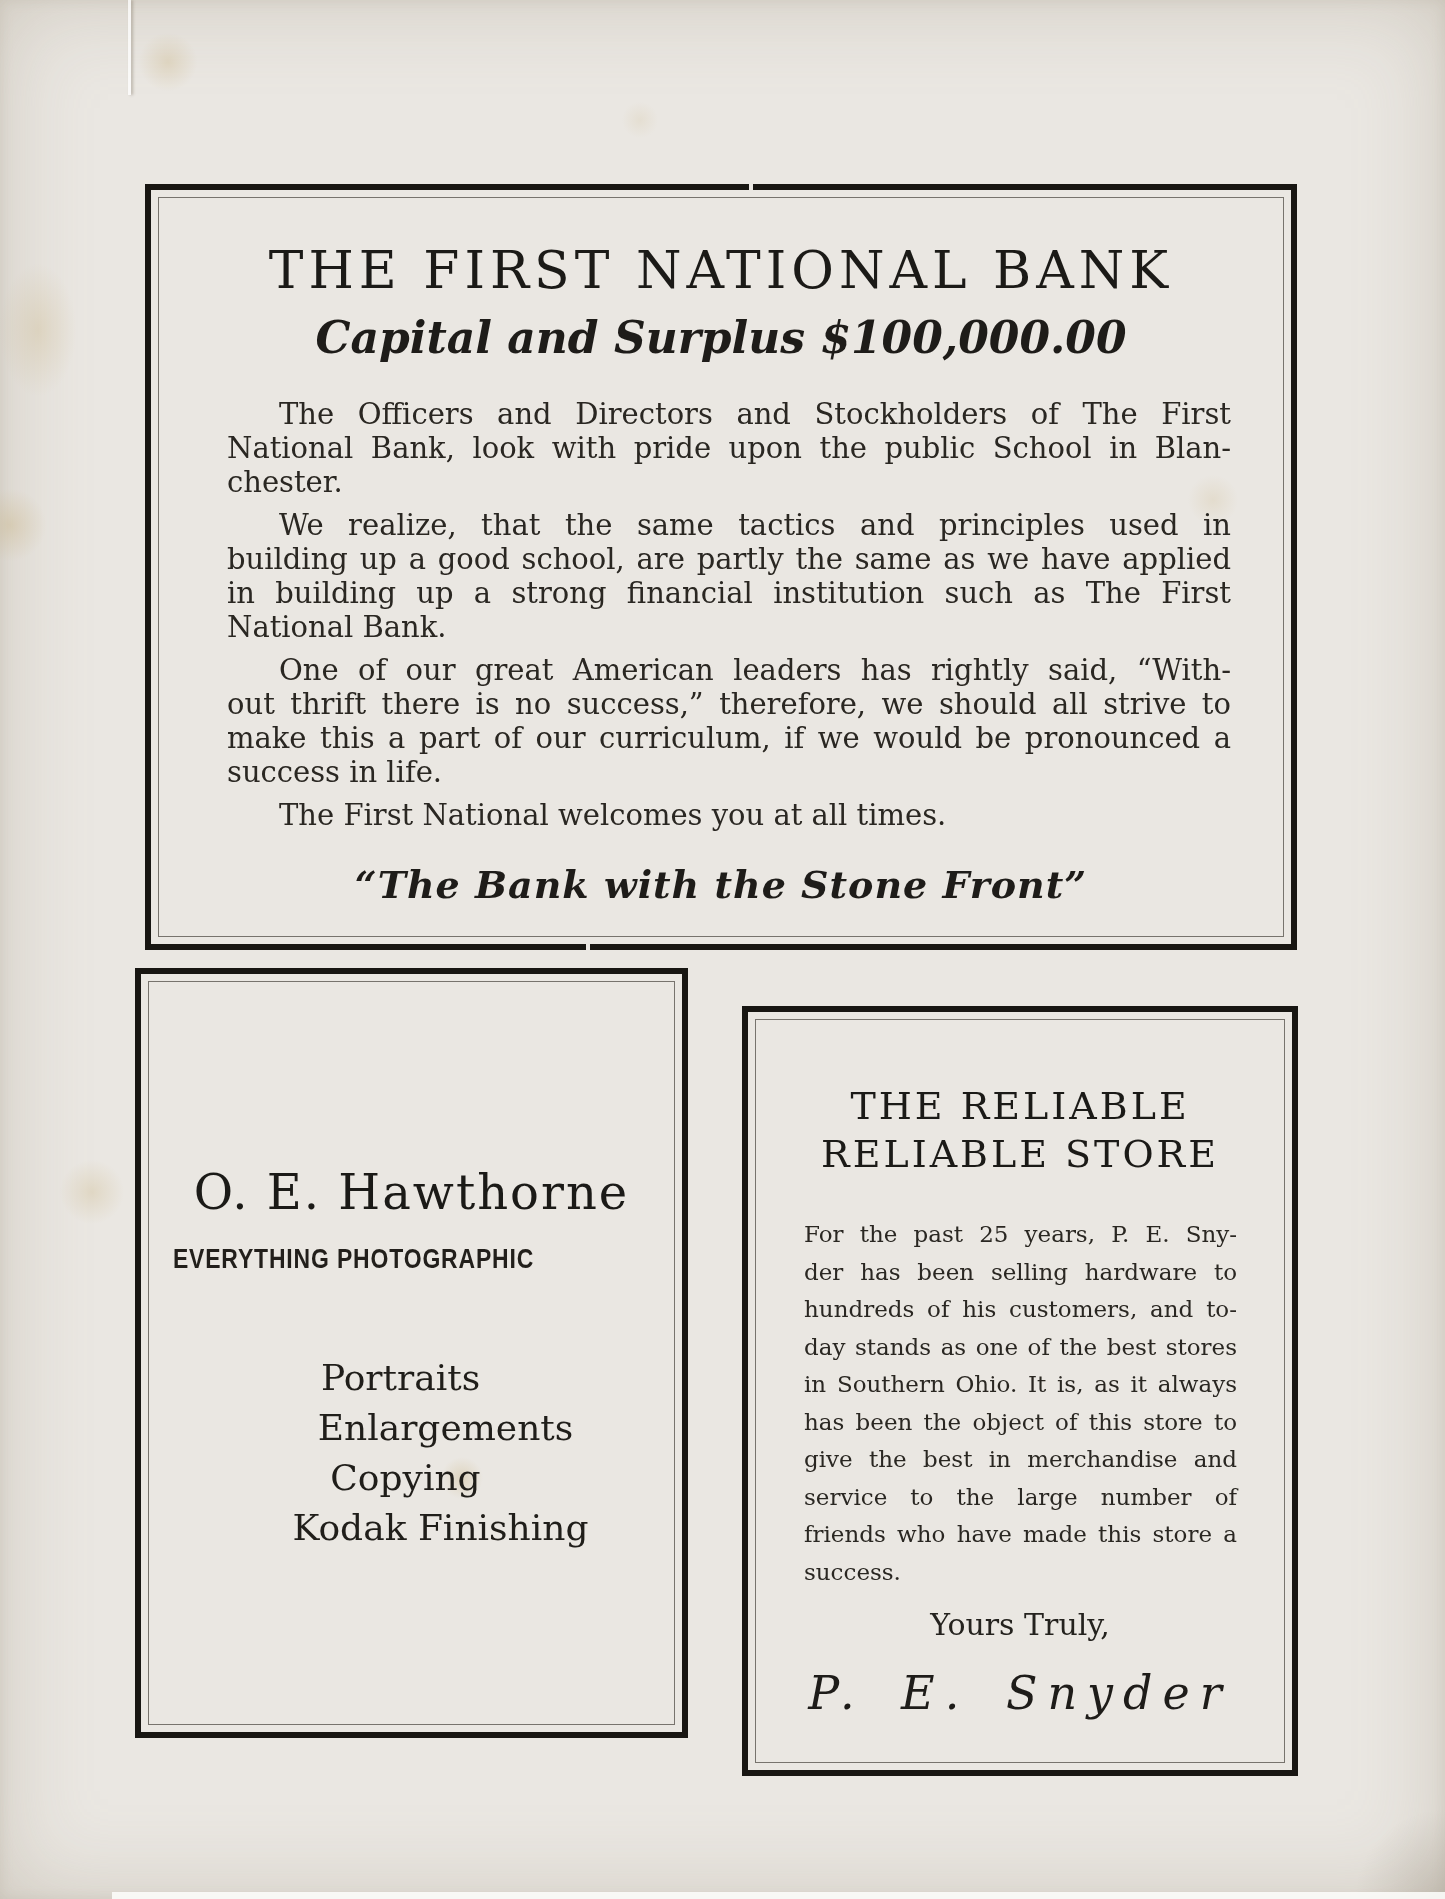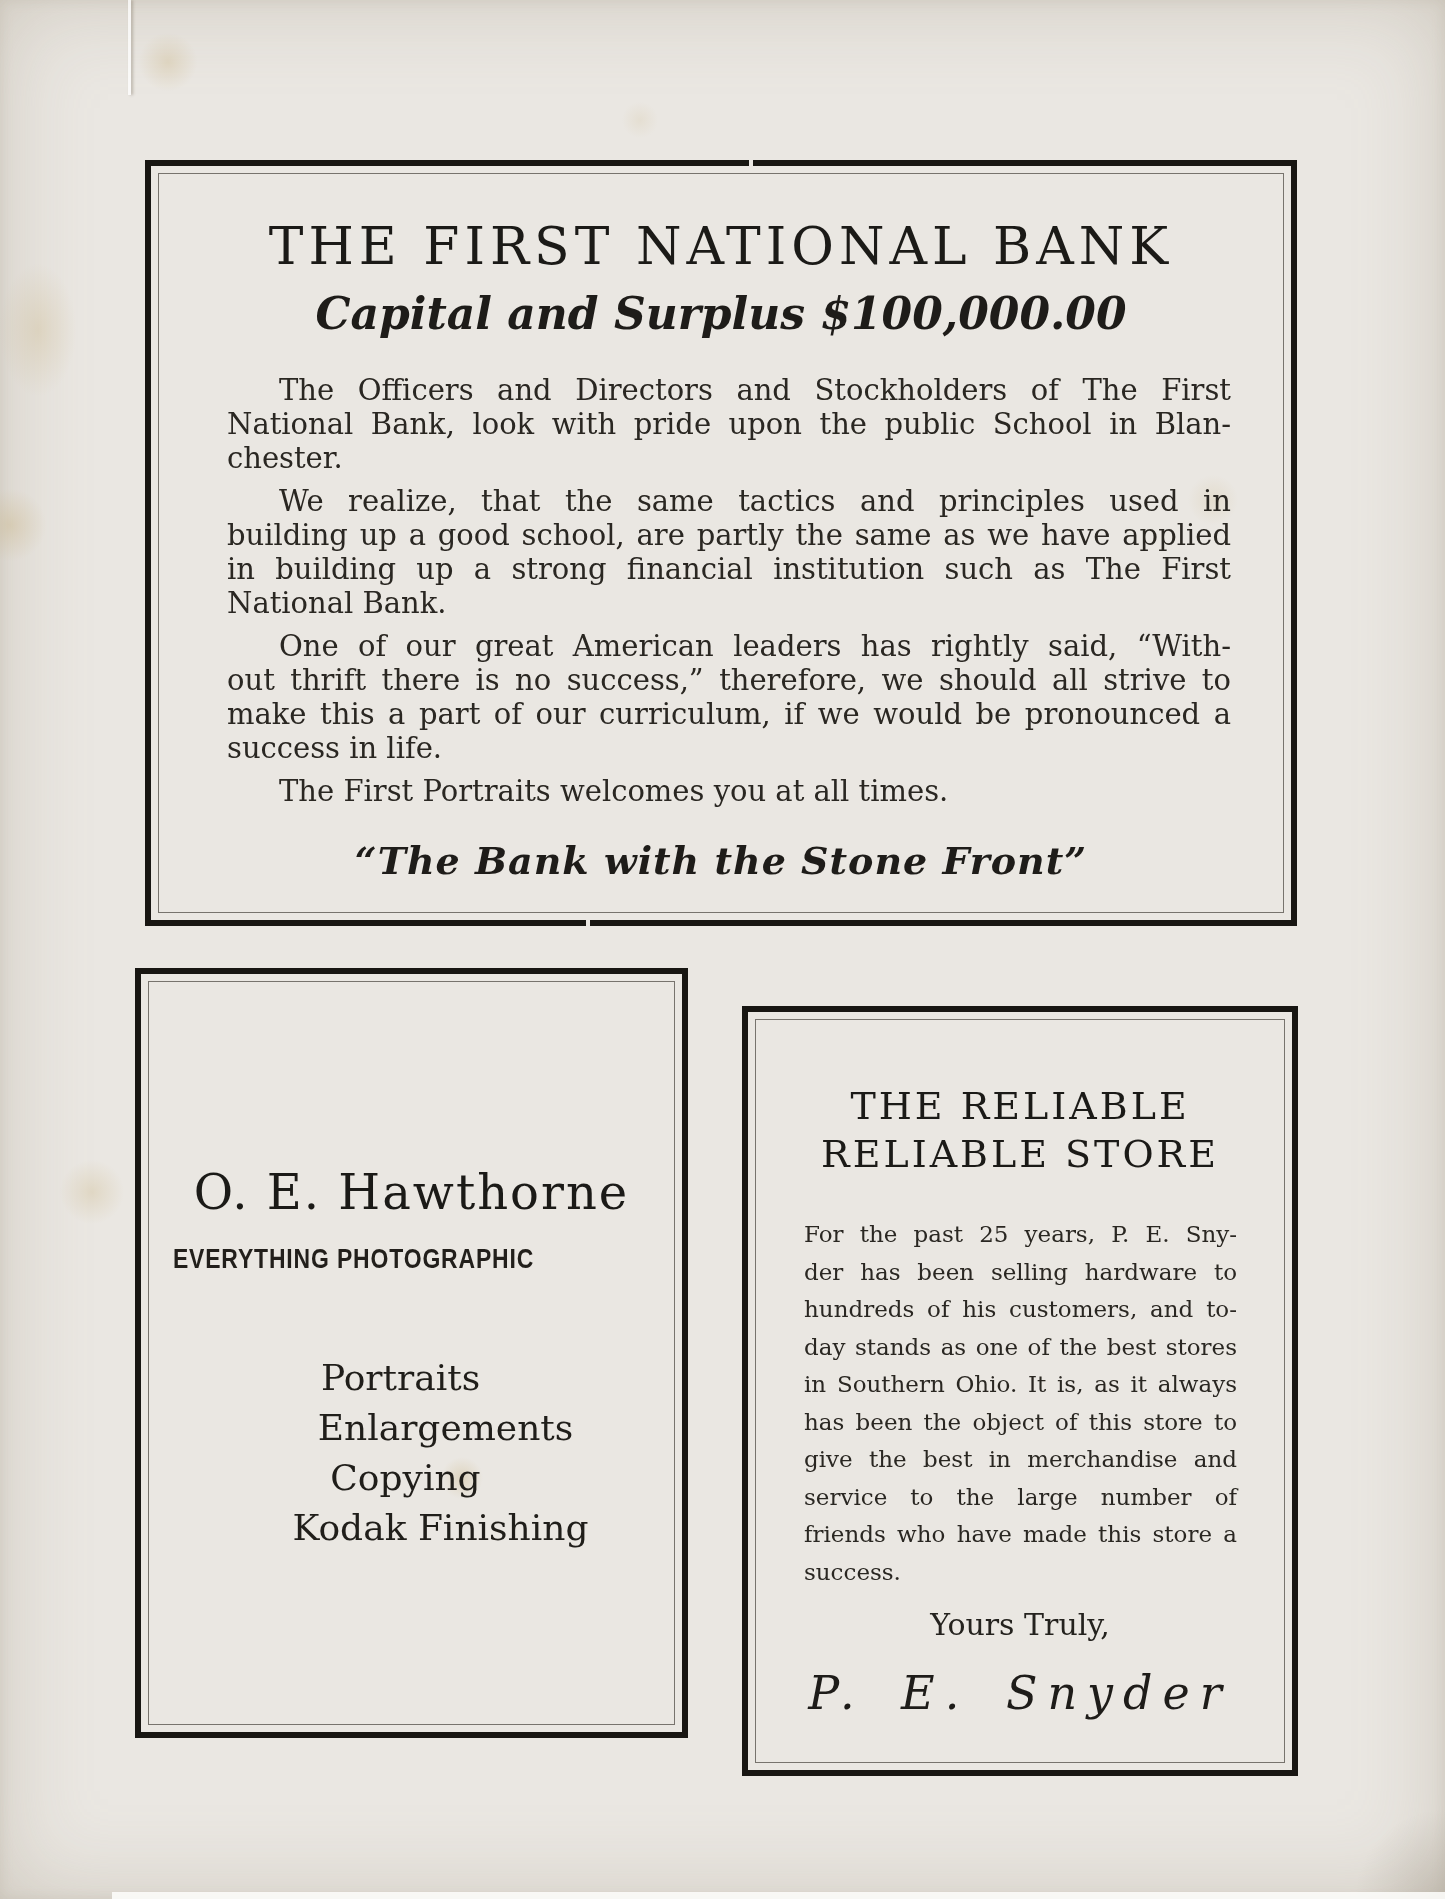--- a/index.html
+++ b/index.html
@@ -40,21 +40,21 @@
     position:absolute;
     border:6px solid #181612;
     box-sizing:border-box;
     background:transparent;
   }
   .adbox .hairline{
     position:absolute;inset:7px;
     border:1px solid rgba(70,66,60,.7);
     pointer-events:none;
   }
-  .bank-box{left:145px;top:160px;width:1152px;height:766px;}
+  .bank-box{left:145px;top:184px;width:1152px;height:766px;}
   .photo-box{left:135px;top:968px;width:553px;height:770px;}
   .hardware-box{left:742px;top:1006px;width:556px;height:770px;}
   .notch{position:absolute;background:#eae7e2;}
 
   
   .bank-title{
     margin-top:50px;text-align:center;
     font-size:52px;letter-spacing:5px;color:#1b1a17;
     white-space:nowrap;
   }
@@ -142,21 +142,21 @@
         <div class="jl">in building up a strong financial institution such as The First</div>
         <div class="ll">National Bank.</div>
       </div>
       <div class="para">
         <div class="jl ind">One of our great American leaders has rightly said, “With-</div>
         <div class="jl">out thrift there is no success,” therefore, we should all strive to</div>
         <div class="jl">make this a part of our curriculum, if we would be pronounced a</div>
         <div class="ll">success in life.</div>
       </div>
       <div class="para">
-        <div class="ll ind">The First Portraits welcomes you at all times.</div>
+        <div class="ll ind">The First National welcomes you at all times.</div>
       </div>
     </div>
 
     <div class="bank-slogan">“The Bank with the Stone Front”</div>
   </div>
 
   <div class="adbox photo-box">
     <div class="hairline"></div>
 
     <div class="photo-name">O. E. Hawthorne</div>

